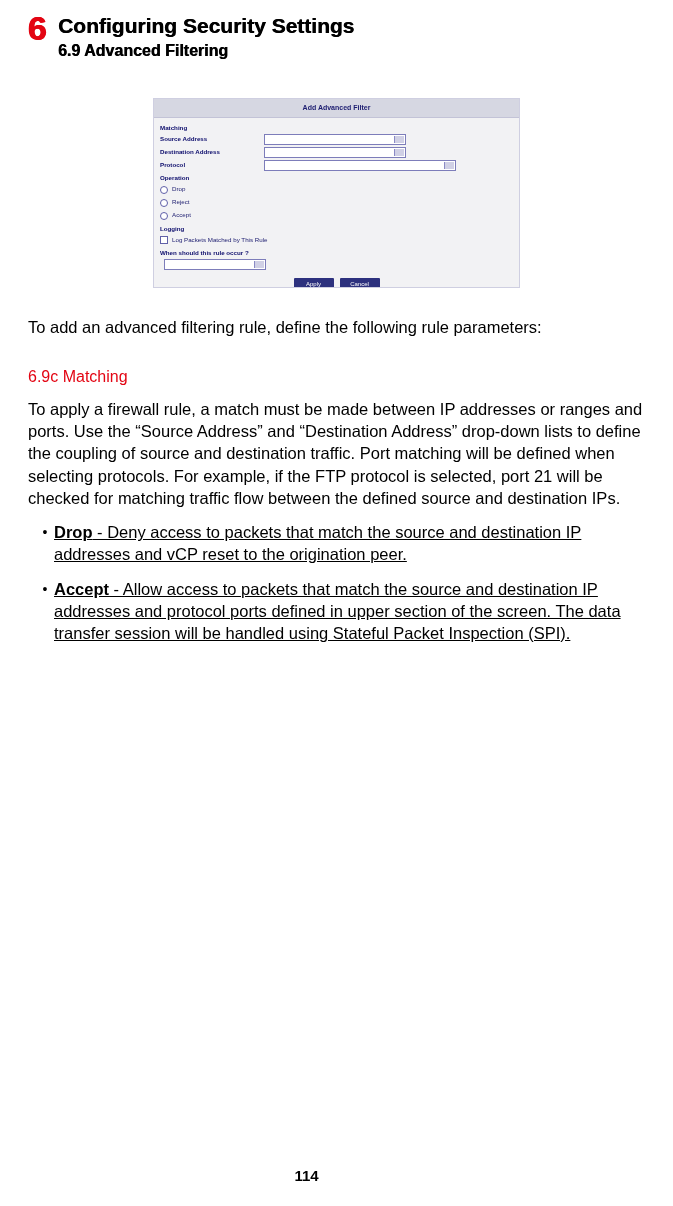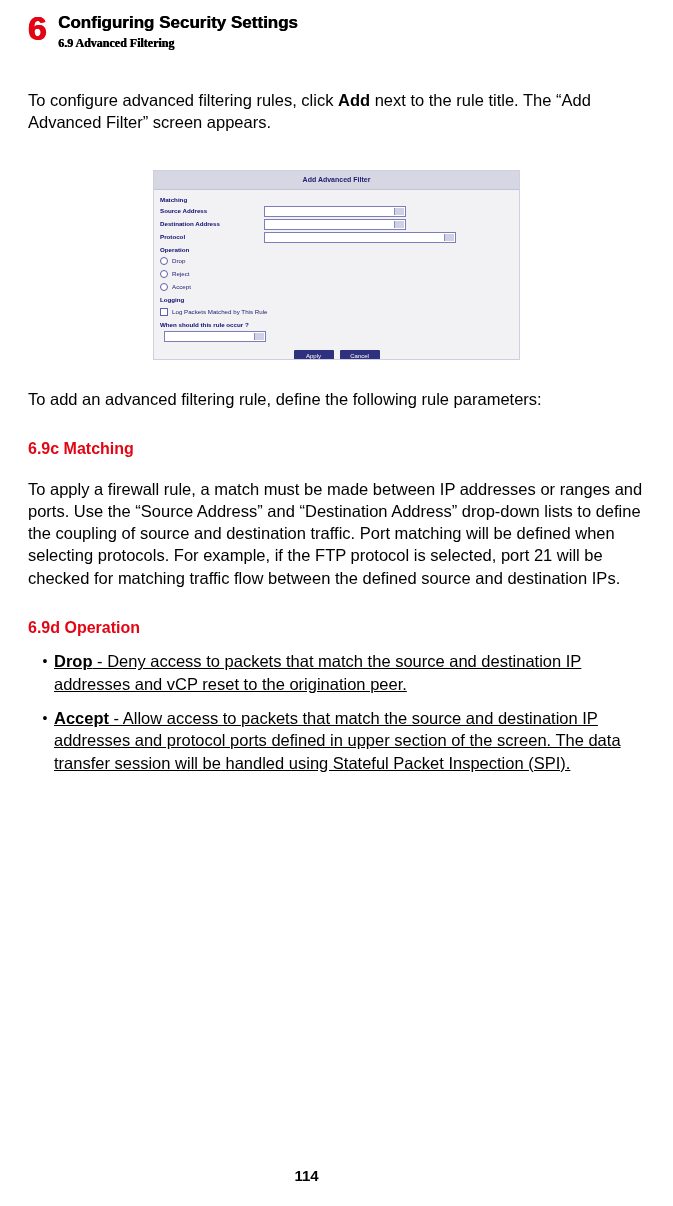--- a/index.html
+++ b/index.html
@@ -33,28 +33,27 @@
     letter-spacing: -1px;
     text-shadow: 0.6px 0 currentColor, -0.6px 0 currentColor;
   }
   .chapter-titles {
     display: flex;
     flex-direction: column;
     margin-top: 2px;
   }
   .chapter-title-main {
     font-weight: 700;
-    font-size: 17px;
+    font-size: 21px;
     text-shadow: 0.5px 0 currentColor;
   }
   .chapter-title-sub {
     font-weight: 700;
-    font-size: 12px;
+    font-size: 16px;
     text-shadow: 0.5px 0 currentColor;
-    font-family: Liberation Serif, serif;
   }
   .intro-para {
     margin-top: 38px;
   }
   .intro-para .bold { font-weight: 700; }
   .figure-wrap {
     margin: 36px 0 28px 0;
     display: flex;
     justify-content: center;
   }
@@ -122,25 +121,25 @@
     background:#2d317e;
     color:#fff;
     font-size:6px;
     text-align:center;
     line-height:12px;
     border-radius:1px;
   }
   .after-figure { margin-top: 12px; }
   .subhead {
     color: #e30513;
-    font-weight: 700;
+    font-weight: 400;
     font-size: 16px;
     margin-top: 28px;
   }
-  .para { margin-top: 18px; }
+  .para { margin-top: 10px; }
   .bullets {
     margin-top: 12px;
     padding-left: 8px;
   }
   .bullet-row {
     display: flex;
     margin: 12px 0;
   }
   .bullet-dot {
     width: 18px;
@@ -167,23 +166,20 @@
 <div class="page">
 
   <div class="header-row">
     <div class="chapter-number">6</div>
     <div class="chapter-titles">
       <div class="chapter-title-main">Configuring Security Settings</div>
       <div class="chapter-title-sub">6.9  Advanced Filtering</div>
     </div>
   </div>
 
-  <div class="intro-para">
-    <span>To configure advanced filtering rules, click </span><span class="bold">Add</span><span> next to the rule title. The “Add Advanced Filter” screen appears.</span>
-  </div>
 
   <div class="figure-wrap">
     <div class="figure-box">
       <div class="figure-banner">Add Advanced Filter</div>
       <div class="figure-body">
         <div class="figure-section">Matching</div>
 
         <div class="figure-row">
           <div class="lab">Source Address</div>
           <div class="drop"></div>
@@ -228,21 +224,20 @@
         </div>
       </div>
     </div>
   </div>
 
   <div class="after-figure">To add an advanced filtering rule, define the following rule parameters:</div>
 
   <div class="subhead">6.9c  Matching</div>
   <div class="para">To apply a firewall rule, a match must be made between IP addresses or ranges and ports. Use the “Source Address” and “Destination Address” drop-down lists to define the coupling of source and destination traffic. Port matching will be defined when selecting protocols. For example, if the FTP protocol is selected, port 21 will be checked for matching traffic flow between the defined source and destination IPs.</div>
 
-  <div class="subhead">6.9d  Operation</div>
 
   <div class="bullets">
     <div class="bullet-row">
       <div class="bullet-dot">•</div>
       <div class="bullet-text">
         <span class="bold">Drop</span><span> - Deny access to packets that match the source and destination IP addresses and vCP reset to the origination peer.</span>
       </div>
     </div>
     <div class="bullet-row">
       <div class="bullet-dot">•</div>

